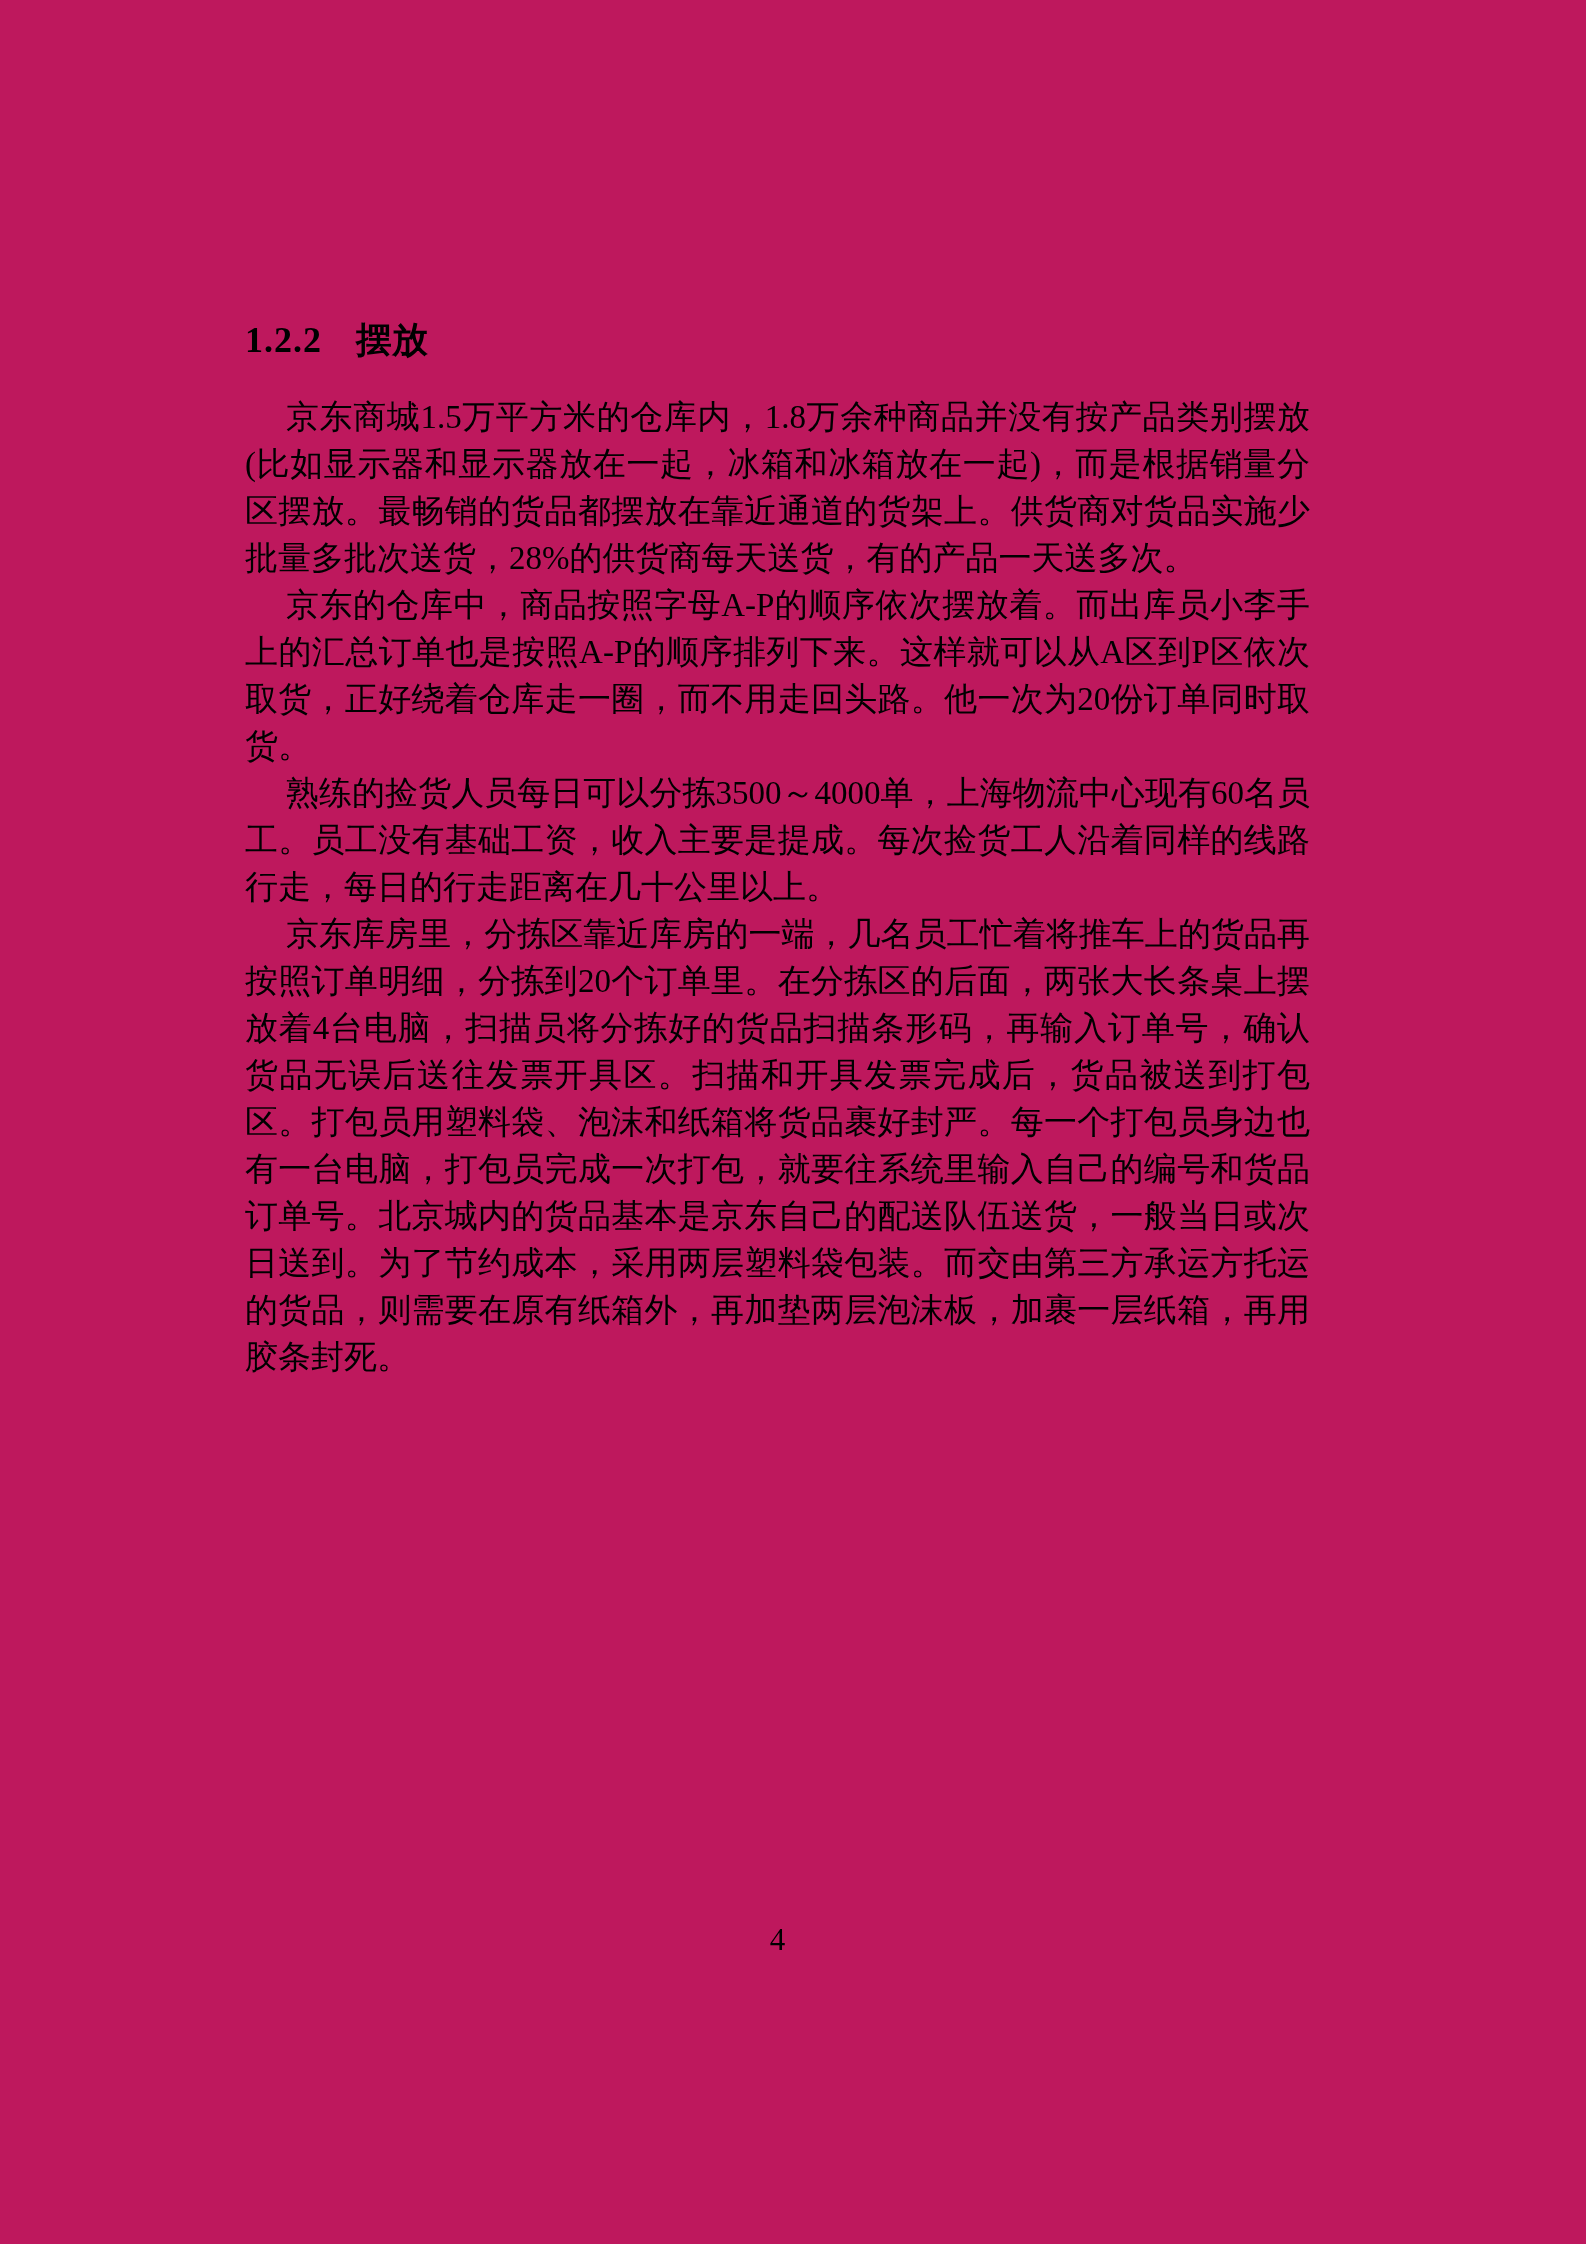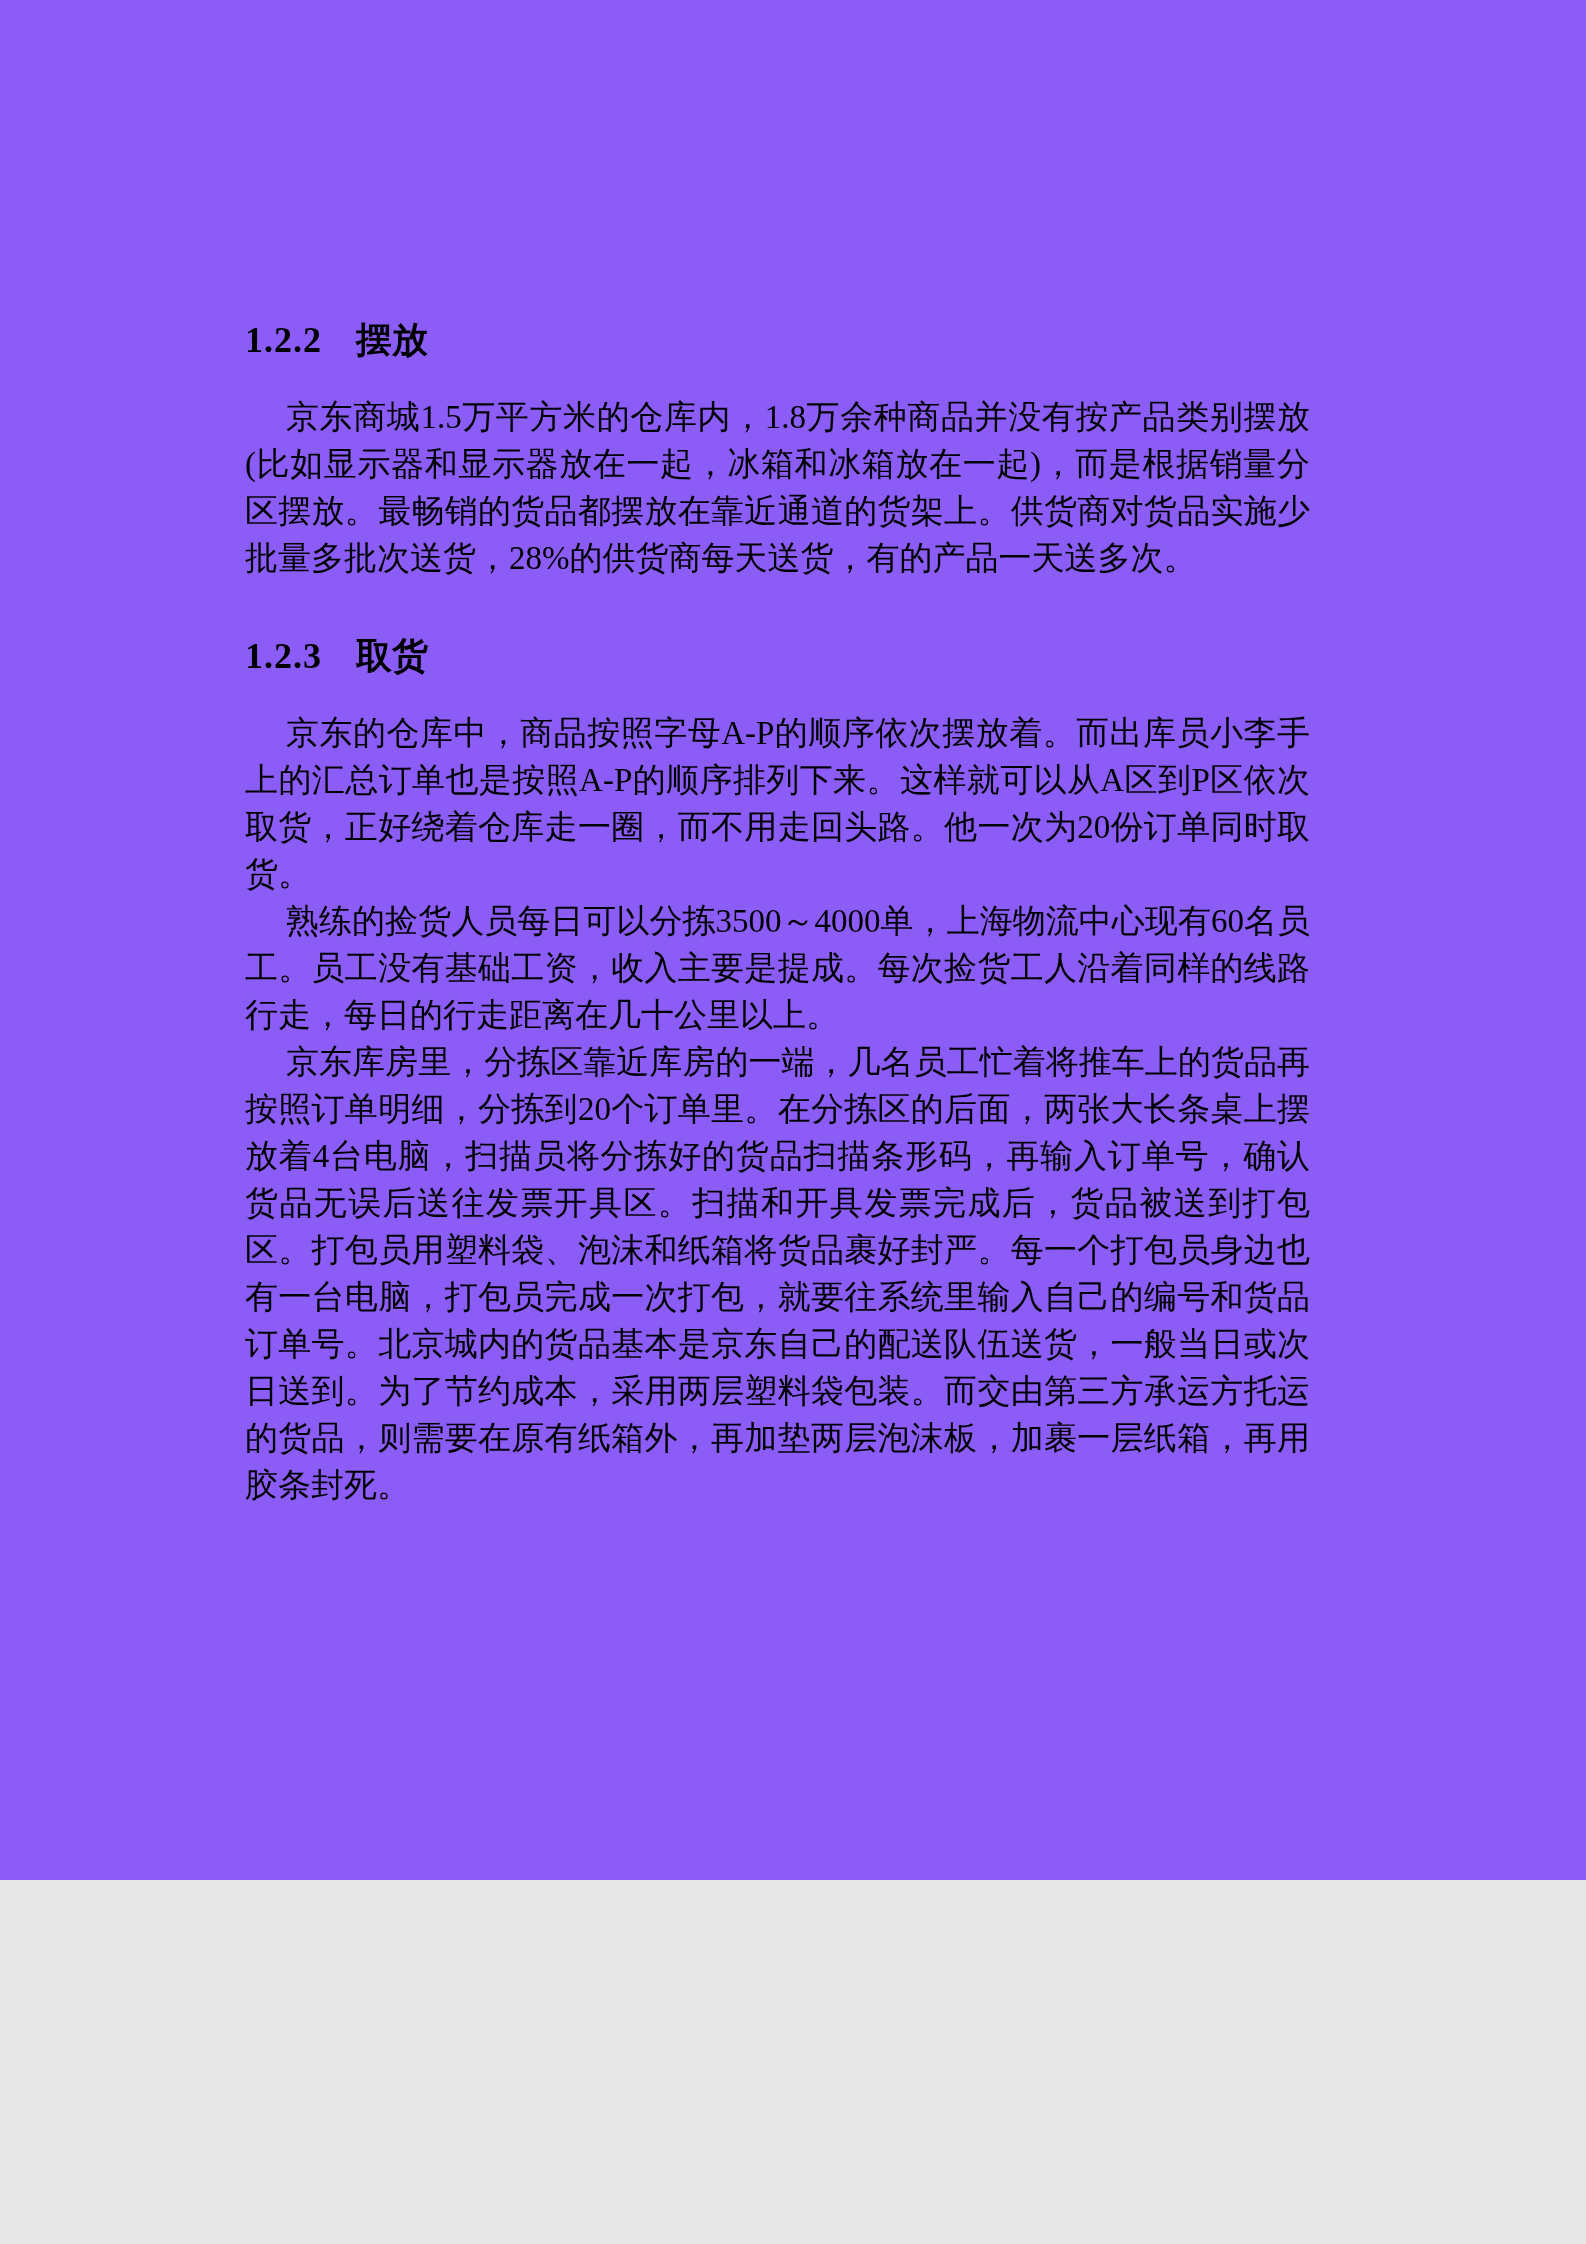--- a/index.html
+++ b/index.html
@@ -3,23 +3,23 @@
 <meta charset="utf-8">
 <style>
   html, body {
     margin: 0;
     padding: 0;
     background: #e8e8e8;
   }
   .page {
     position: relative;
     width: 1586px;
-    height: 1880px;
+    height: 2244px;
     margin: 0 auto;
-    background: #8b5cf6;
+    background: #be185d;
     color: #000000;
     font-family: "Liberation Serif", "DejaVu Serif", serif;
     overflow: hidden;
     box-sizing: border-box;
   }
   .content {
     position: absolute;
     left: 245px;
     top: 318px;
     width: 1065px;
@@ -63,23 +63,20 @@
 <body>
 
 <div class="page">
   <div class="content">
 
     <div class="section-heading">
       <span class="heading-number">1.2.2</span><span class="heading-title">摆放</span>
     </div>
     <p class="para">京东商城1.5万平方米的仓库内，1.8万余种商品并没有按产品类别摆放(比如显示器和显示器放在一起，冰箱和冰箱放在一起)，而是根据销量分区摆放。最畅销的货品都摆放在靠近通道的货架上。供货商对货品实施少批量多批次送货，28%的供货商每天送货，有的产品一天送多次。</p>
 
-    <div class="section-heading">
-      <span class="heading-number">1.2.3</span><span class="heading-title">取货</span>
-    </div>
     <p class="para">京东的仓库中，商品按照字母A-P的顺序依次摆放着。而出库员小李手上的汇总订单也是按照A-P的顺序排列下来。这样就可以从A区到P区依次取货，正好绕着仓库走一圈，而不用走回头路。他一次为20份订单同时取货。</p>
     <p class="para">熟练的捡货人员每日可以分拣3500～4000单，上海物流中心现有60名员工。员工没有基础工资，收入主要是提成。每次捡货工人沿着同样的线路行走，每日的行走距离在几十公里以上。</p>
 
     <p class="para">京东库房里，分拣区靠近库房的一端，几名员工忙着将推车上的货品再按照订单明细，分拣到20个订单里。在分拣区的后面，两张大长条桌上摆放着4台电脑，扫描员将分拣好的货品扫描条形码，再输入订单号，确认货品无误后送往发票开具区。扫描和开具发票完成后，货品被送到打包区。打包员用塑料袋、泡沫和纸箱将货品裹好封严。每一个打包员身边也有一台电脑，打包员完成一次打包，就要往系统里输入自己的编号和货品订单号。北京城内的货品基本是京东自己的配送队伍送货，一般当日或次日送到。为了节约成本，采用两层塑料袋包装。而交由第三方承运方托运的货品，则需要在原有纸箱外，再加垫两层泡沫板，加裹一层纸箱，再用胶条封死。</p>
 
   </div>
 
   <div class="footer">4</div>
 </div>
 

